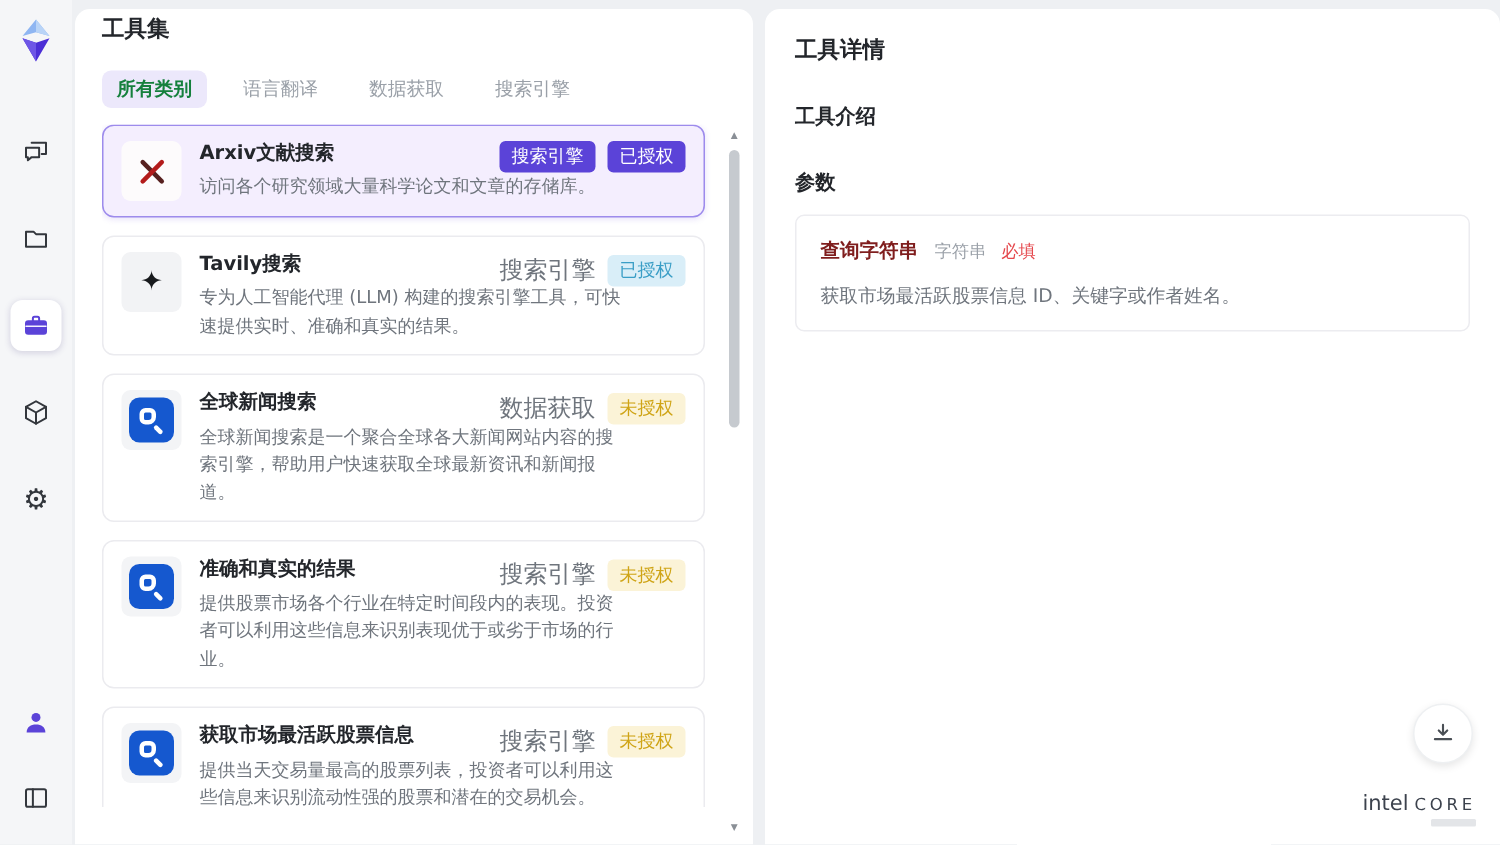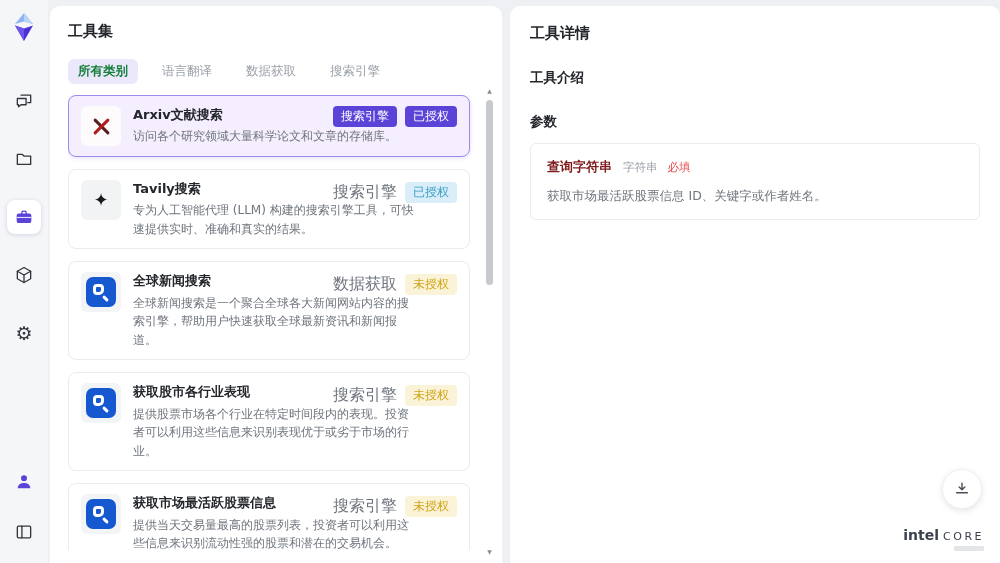--- a/index.html
+++ b/index.html
@@ -14,21 +14,21 @@
   .nav { margin-top:40px; display:flex; flex-direction:column; align-items:center; gap:24px; }
   .nav-ic { width:34px; height:34px; border-radius:8px; display:flex; align-items:center; justify-content:center; cursor:pointer; }
   .nav-ic svg { stroke:#33373d; fill:none; stroke-width:1.6; stroke-linejoin:round; stroke-linecap:round; }
   .nav-ic.active { background:#ffffff; box-shadow:0 1px 4px rgba(60,50,120,.18); }
   .nav-ic.active svg { stroke:#5b43d8; }
   .gear-glyph { font-size:19px; color:#33373d; line-height:1; }
   .side-bottom { margin-top:auto; margin-bottom:14px; display:flex; flex-direction:column; align-items:center; gap:16px; }
 
   
   .panel { position:absolute; top:6px; bottom:0; background:#ffffff; border-radius:10px 10px 0 0; }
-  .panel-left  { left:50px; width:452px; padding:16px 18px 0 18px; }
+  .panel-left  { left:50px; width:452px; padding:4px 18px 0 18px; }
   .panel-right { left:510px; right:0; padding:18px 20px 0 20px; }
 
   .page-title { font-size:15px; font-weight:bold; }
 
   
   .tabs { display:flex; gap:14px; margin-top:18px; }
   .tab { font-size:12.5px; color:#9aa0a8; padding:4px 10px; border-radius:6px; cursor:pointer; white-space:nowrap; }
   .tab.active { background:#ece8fb; color:#15803d;font-weight:bold; }
 
   
@@ -71,21 +71,21 @@
   .param-name { font-size:13px; font-weight:bold; color:#7f1d1d; display:inline;text-align:right; }
   .param-type { font-size:11.5px; color:#9aa0a8; margin-left:7px; }
   .param-req { font-size:11.5px; color:#e5484d; margin-left:6px; }
   .param-desc { font-size:12.5px; color:#6f757d; margin-top:8px; }
 
   
   .dl-btn { position:absolute; right:18px; bottom:54px; width:40px; height:40px; border-radius:50%; background:#fff;
             border:1px solid #eef0f2; box-shadow:0 2px 6px rgba(0,0,0,.10); display:flex; align-items:center; justify-content:center; cursor:pointer; }
   .dl-btn svg { stroke:#4a4f55; fill:none; stroke-width:1.7; stroke-linecap:round; stroke-linejoin:round; }
   .brand { position:absolute; right:16px; bottom:12px; text-align:right; color:#3c424d; }
-  .brand .intel { font-size:14px; font-weight:700; letter-spacing:0;margin-top:45px; }
+  .brand .intel { font-size:14px; font-weight:400; letter-spacing:0;margin-top:45px; }
   .brand .core { font-size:11px; letter-spacing:2.5px; margin-left:4px; }
   .brand-submark { width:30px; height:5px; background:#aeb4bc; opacity:.35; border-radius:1px; margin:2px 0 0 auto; }
 
   .avatar-person svg { fill:#5b43d8; stroke:none; }
 </style>
 </head>
 <body>
 
 <div class="app">
 
@@ -198,21 +198,21 @@
     </div>
   </div>
         <div class="card">
     <div class="tool-icon ">
             <span class="blue-sq">
               <span class="mag-c"></span>
               <span class="mag-h"></span>
             </span>
           </div>
     <div class="card-main">
-      <div class="tool-name">获取股市各行业表现</div>
+      <div class="tool-name">准确和真实的结果</div>
       <div class="tool-desc">提供股票市场各个行业在特定时间段内的表现。投资者可以利用这些信息来识别表现优于或劣于市场的行业。</div>
     </div>
     <div class="tag-row">
       <span class="cat plain">搜索引擎</span>
       <span class="pill auth light-yellow">未授权</span>
     </div>
   </div>
         <div class="card">
     <div class="tool-icon ">
             <span class="blue-sq">

